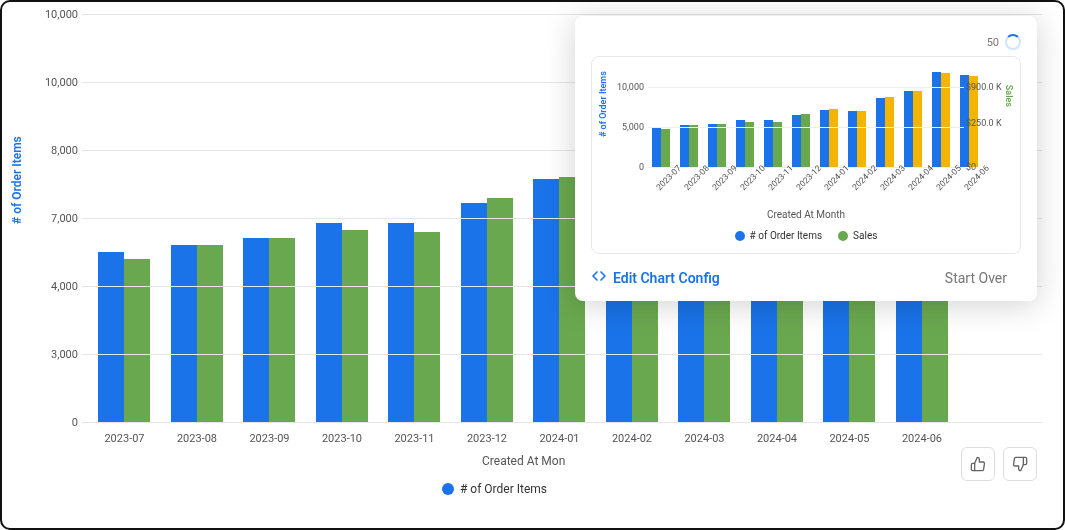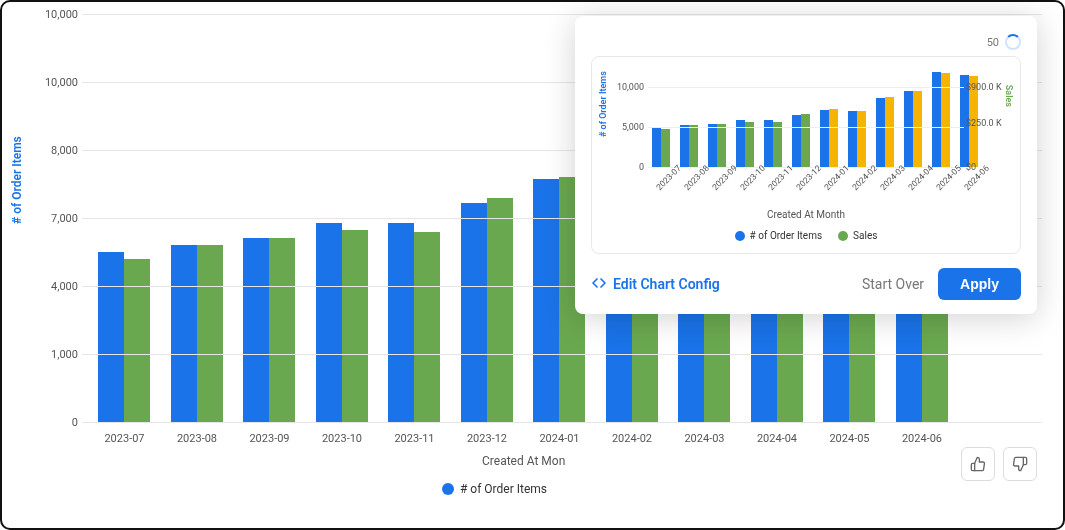--- a/index.html
+++ b/index.html
@@ -117,21 +117,21 @@
             <div class="bar b-green" style="height: 397.8px;"></div>
           </div>
           <div class="grp" style="left: 813.5px; width: 53px;">
             <div class="bar b-blue" style="height: 391px;"></div>
             <div class="bar b-green" style="height: 385.9px;"></div>
           </div>
         </div>
     <div class="gridline" style="top: 408px;"></div>
         <div class="ytick" style="top: 408px;">0</div>
         <div class="gridline" style="top: 340px;"></div>
-        <div class="ytick" style="top: 340px;">1,000</div>
+        <div class="ytick" style="top: 340px;">3,000</div>
         <div class="gridline" style="top: 272px;"></div>
         <div class="ytick" style="top: 272px;">4,000</div>
         <div class="gridline" style="top: 204px;"></div>
         <div class="ytick" style="top: 204px;">7,000</div>
         <div class="gridline" style="top: 136px;"></div>
         <div class="ytick" style="top: 136px;">8,000</div>
         <div class="gridline" style="top: 68px;"></div>
         <div class="ytick" style="top: 68px;">10,000</div>
         <div class="gridline" style="top: 0px;"></div>
         <div class="ytick" style="top: 0px;">10,000</div>
@@ -261,21 +261,20 @@
         <span>
           <svg width="16" height="16" viewBox="0 0 24 24" fill="none" stroke="#1a73e8" stroke-width="2.5" stroke-linecap="round" stroke-linejoin="round">
               <polyline points="9 6 3 12 9 18"></polyline>
               <polyline points="15 6 21 12 15 18"></polyline>
             </svg>
         </span>
         <span>Edit Chart Config</span>
       </div>
       <div class="spacer"></div>
       <span class="start-over">Start Over</span>
-      <button class="apply-btn">Apply</button>
     </div>
   </div>
 
   <div class="feedback">
     <div class="fb-btn">
       <svg width="16" height="16" viewBox="0 0 24 24" fill="none" stroke="#666" stroke-width="2" stroke-linecap="round" stroke-linejoin="round">
           <path d="M14 9V5a3 3 0 0 0-3-3l-4 9v11h11.28a2 2 0 0 0 2-1.7l1.38-9a2 2 0 0 0-2-2.3H14z"></path>
           <path d="M7 22H4a2 2 0 0 1-2-2v-7a2 2 0 0 1 2-2h3"></path>
         </svg>
     </div>

